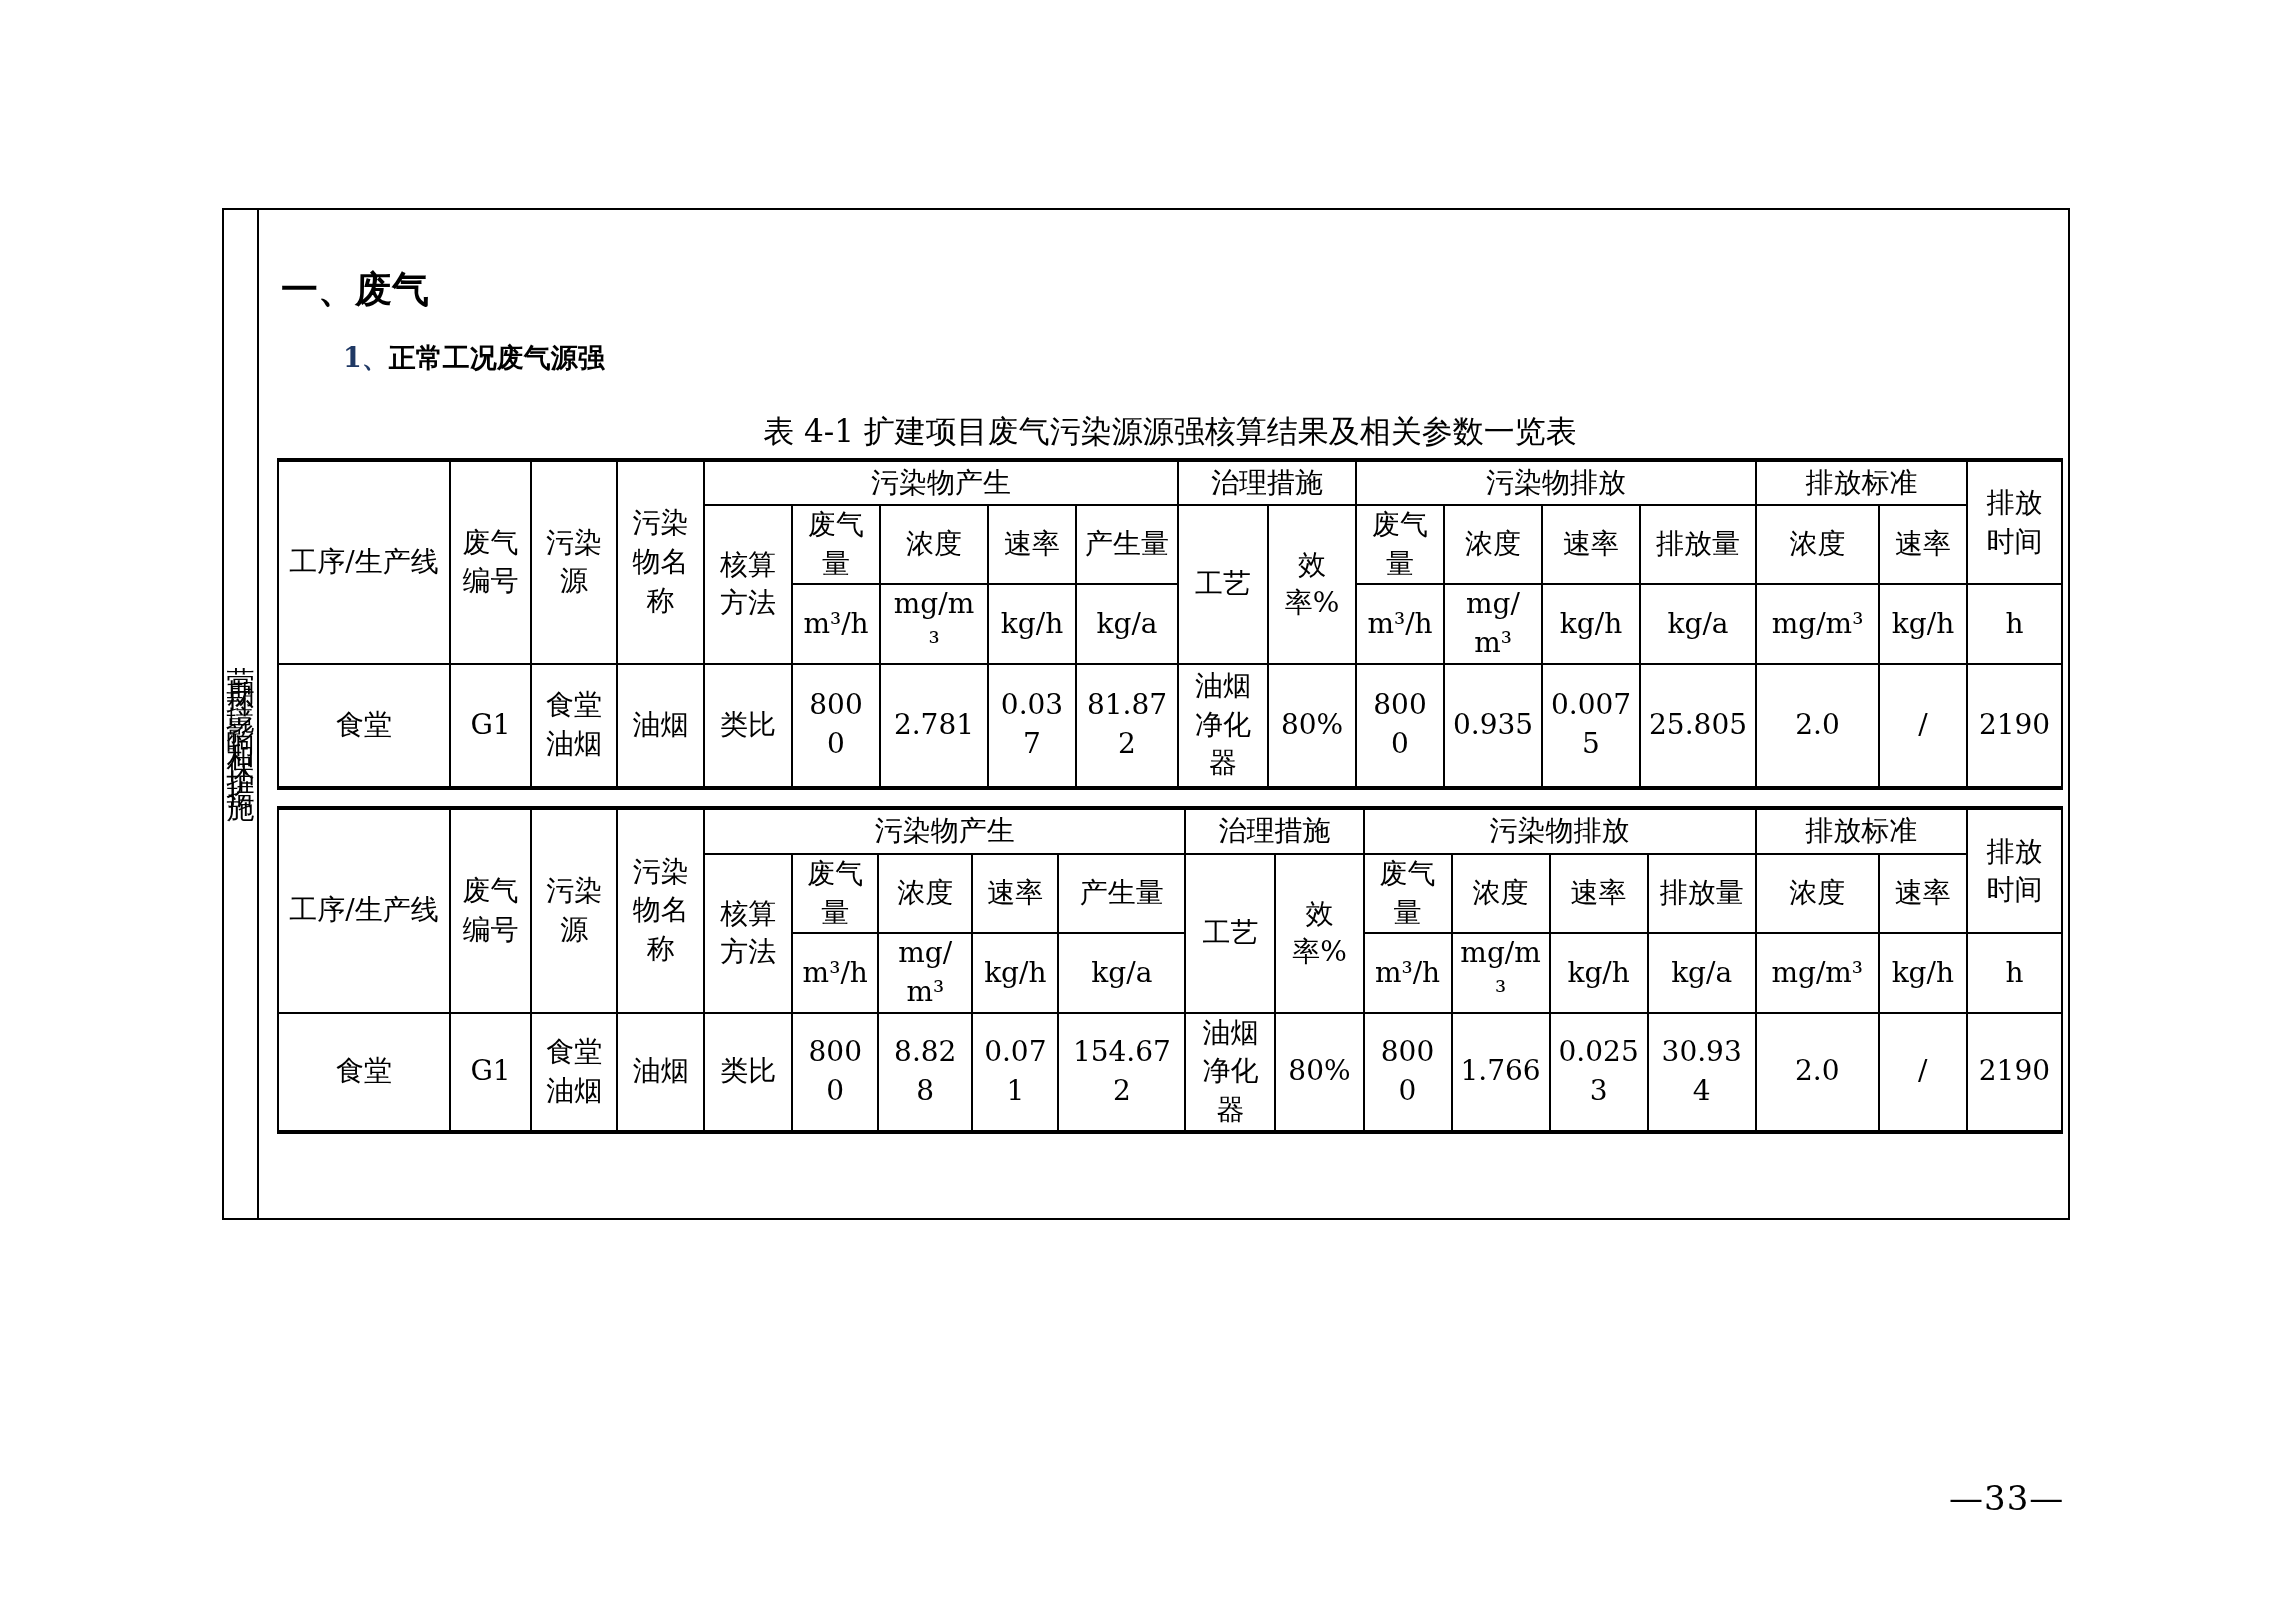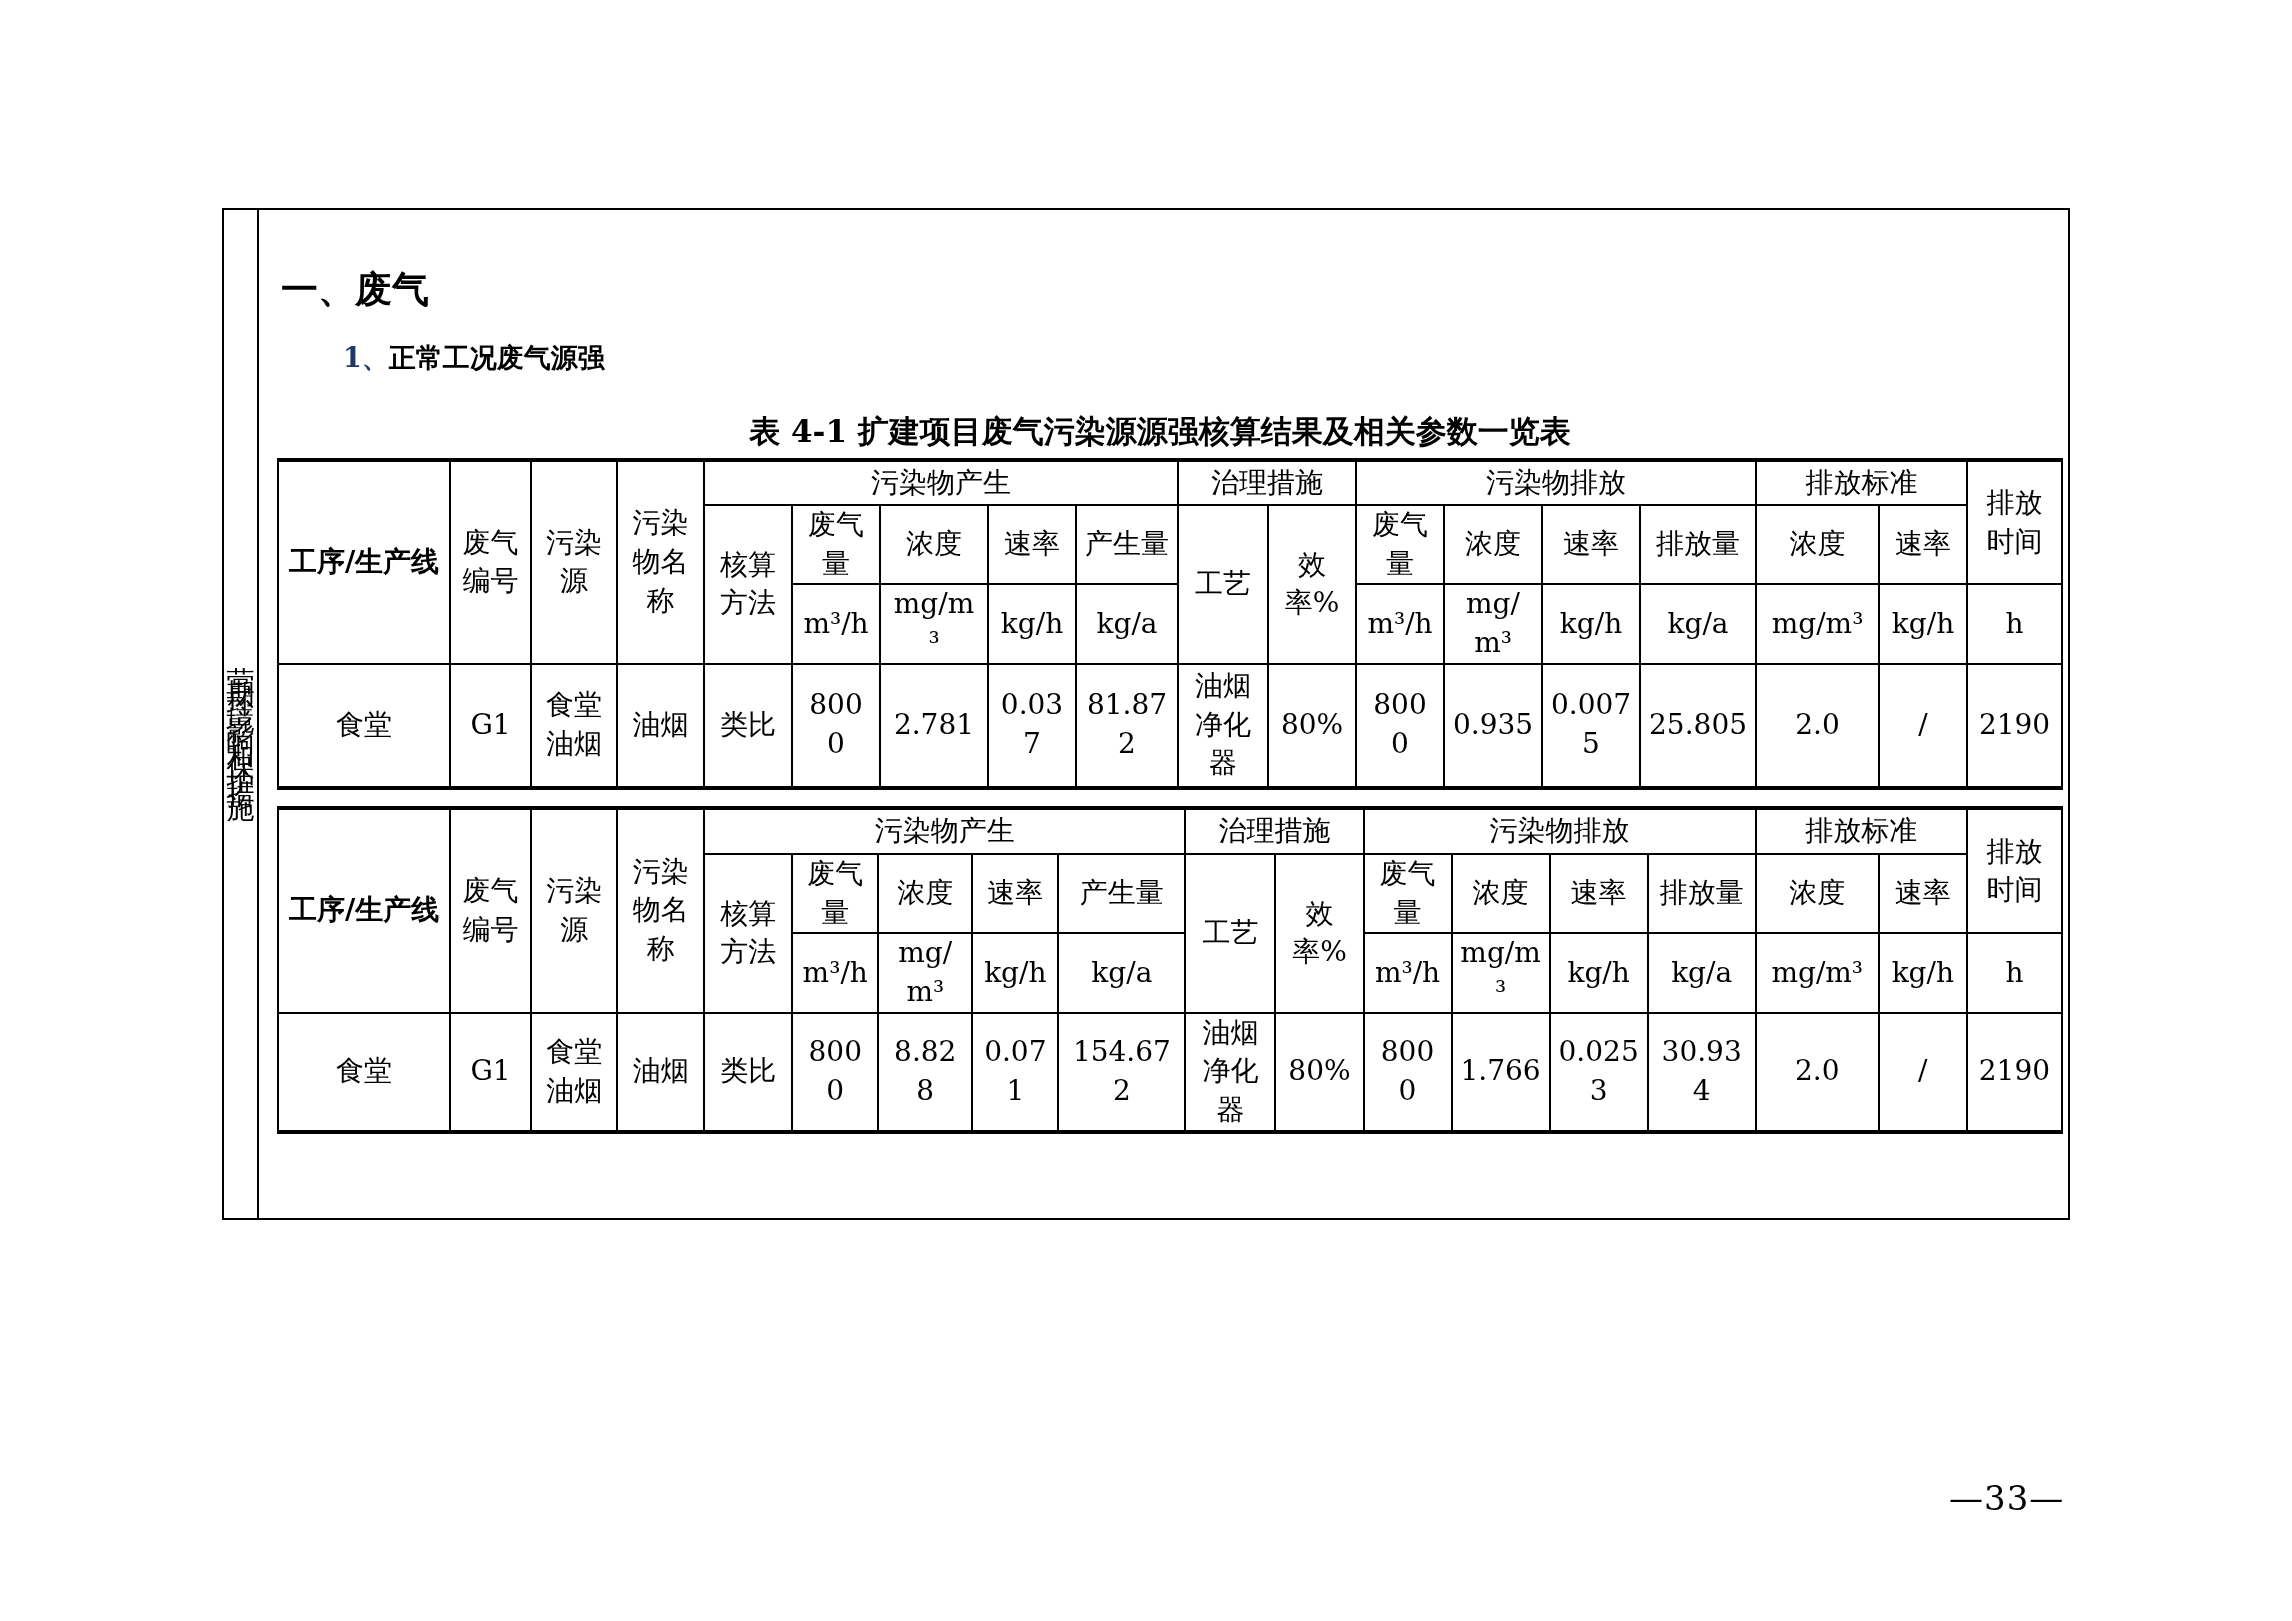--- a/index.html
+++ b/index.html
@@ -22,41 +22,41 @@
     font-size:28px;letter-spacing:12.7px;line-height:35px;white-space:nowrap;
   }
   .h1{
     position:absolute;left:281px;top:269px;font-size:37px;font-weight:bold;line-height:1.1;
   }
   .h2{
     position:absolute;left:343px;top:343px;font-size:27px;font-weight:bold;line-height:1.1;
   }
   .h2 .num{color:#1F3864;}
   .ttitle{
-    position:absolute;left:267px;width:1786px;text-align:center;
-    font-size:31px;font-weight:bold;line-height:1.1;
+    position:absolute;left:277px;width:1786px;text-align:center;
+    font-size:31px;font-weight:normal;line-height:1.1;
   }
   #title1{top:414px;}
   #title2{top:772px;}
   table.t{
     position:absolute;left:277px;border-collapse:collapse;table-layout:fixed;
     font-size:28px;text-align:center;
     border:2px solid #000;border-top:4.9px solid #000;border-bottom:4.9px solid #000;
   }
   #t1{top:458px;width:1786px;}
   #t2{top:806px;width:1786px;}
   table.t td{
     border:2px solid #000;padding:0 7.8px;line-height:1.38;vertical-align:middle;
     overflow:hidden;word-break:break-all;
   }
   #t1 tr.r1{height:45px;} #t1 tr.r2{height:76px;} #t1 tr.r3{height:49px;} #t1 tr.rd{height:124px;}
   #t2 tr.r1{height:46px;} #t2 tr.r2{height:76px;} #t2 tr.r3{height:49px;} #t2 tr.rd{height:119px;}
   tr.r3 td{border-top:2.9px solid #000;}
   tr.rd td{border-top:2.9px solid #000;}
-  td.c1pad{padding:0 19.6px;font-weight:bold;}
+  td.c1pad{padding:0 19.6px;}
   td.nw{padding:0 25.5px;margin-left:36px;}
   .pagenum{
     position:absolute;left:1949px;top:1478px;font-size:34px;letter-spacing:1px;
   }
 </style>
 </head>
 <body>
 
 <div class="canvas">
 

